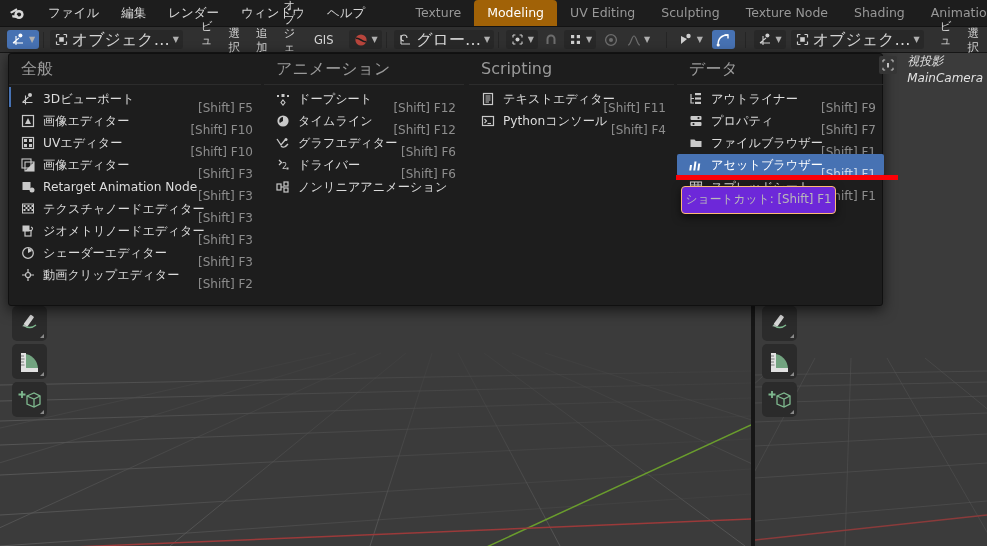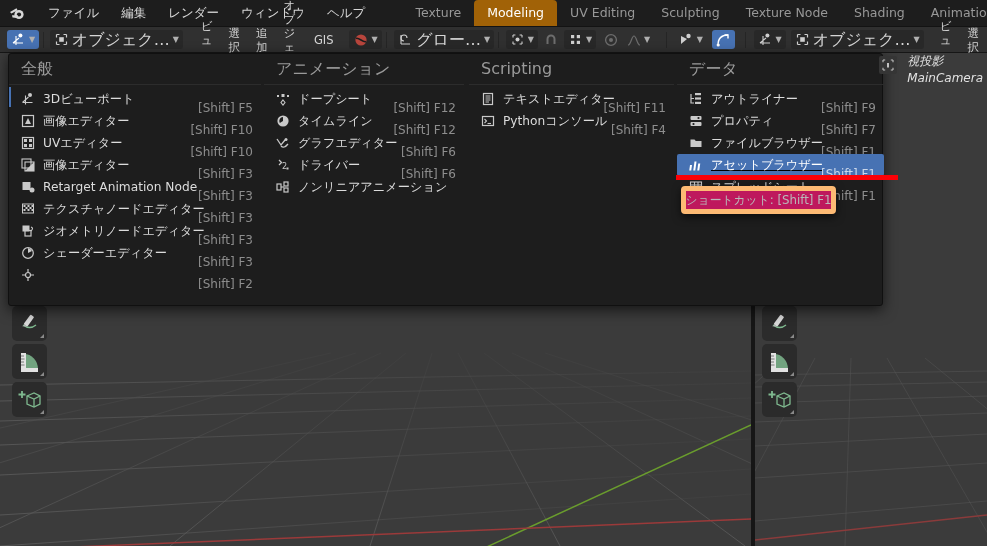--- a/index.html
+++ b/index.html
@@ -99,43 +99,43 @@
     white-space: nowrap;
   }
   .col-rule {
     height: 1px; background: #2c2c2c; margin: 7px 0 3px 0;
   }
   .mi {
     display: flex; align-items: center; height: 22px;
     padding-left: 10px; padding-right: 6px; position: relative;
     border-radius: 2px;
   }
-  .mi.sel { background: #4772b3; text-decoration: underline; }
+  .mi.sel { background: #4772b3; }
   .mi-icon {
     width: 18px; min-width: 18px; height: 16px; display: flex;
     align-items: center; justify-content: center; margin-right: 6px;
   }
   .mi-label {
     color: #dcdcdc; font-size: 12.2px; white-space: nowrap; line-height: 16px;
   }
   .mi.sel .mi-label { color: #ffffff; }
   .mi-key {
     position: absolute; right: 8px; color: #8e8e8e; font-size: 12px;
     white-space: nowrap; line-height: 16px; margin-top: 18px;
   }
   .mi.sel .mi-key { color: #c9d6ea; }
 
   .redline {
     position: absolute; left: 676px; top: 175px; width: 222px; height: 5px;
     background: #fb0007; z-index: 40;
   }
   .tooltip {
     position: absolute; left: 681px; top: 186px; width: 155px; height: 28px;
-    background: #be185d; border: 5px solid #fdba74; border-radius: 4px;
-    display: flex; align-items: flex-end; justify-content: center;
+    background: #6d28d9; border: 1px solid #fdba74; border-radius: 4px;
+    display: flex; align-items: center; justify-content: center;
     box-shadow: 0 3px 9px rgba(0,0,0,0.6); z-index: 45;
   }
   .tooltip-text { color: #b9b9b9; font-size: 11.8px; white-space: nowrap; }
 
   
   .vp-overlay {
     position: absolute; right: 4px; top: 0px; text-align: left;
     z-index: 5;
   }
   .vp-line { color: #e2e2e2; font-size: 12px; line-height: 17px; white-space: nowrap; font-style: italic; }
@@ -598,20 +598,21 @@
             <span class="mi-label">シェーダーエディター</span>
             <span class="mi-key">[Shift] F3</span>
           </div>
           <div class="mi">
             <span class="mi-icon">
               <svg width="14" height="14" viewBox="0 0 14 14">
                 <circle cx="7" cy="7" r="2.5" fill="none" stroke="#c9c9c9" stroke-width="1.2"></circle>
                 <path d="M7 1 L7 4 M7 10 L7 13 M1 7 L4 7 M10 7 L13 7" stroke="#c9c9c9" stroke-width="1.2"></path>
               </svg>
             </span>
+            <span class="mi-label">動画クリップエディター</span>
             <span class="mi-key">[Shift] F2</span>
           </div>
         </div>
         <div class="col" style="left: 255px; width: 200px;">
           <div class="col-head">アニメーション</div>
           <div class="col-rule"></div>
           <div class="mi">
             <span class="mi-icon">
               <svg width="14" height="14" viewBox="0 0 14 14">
                 <g fill="#c9c9c9">

